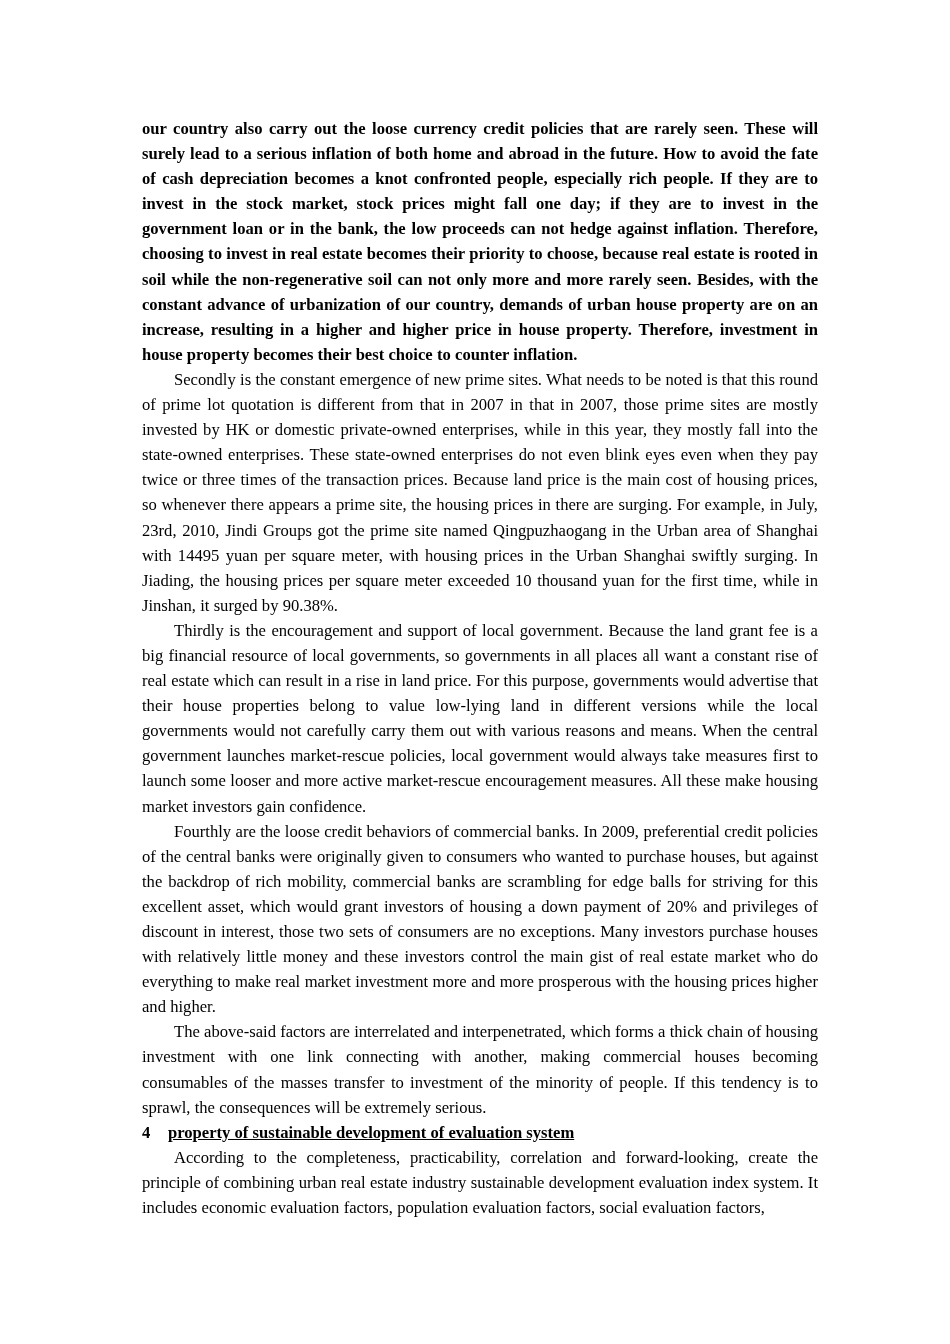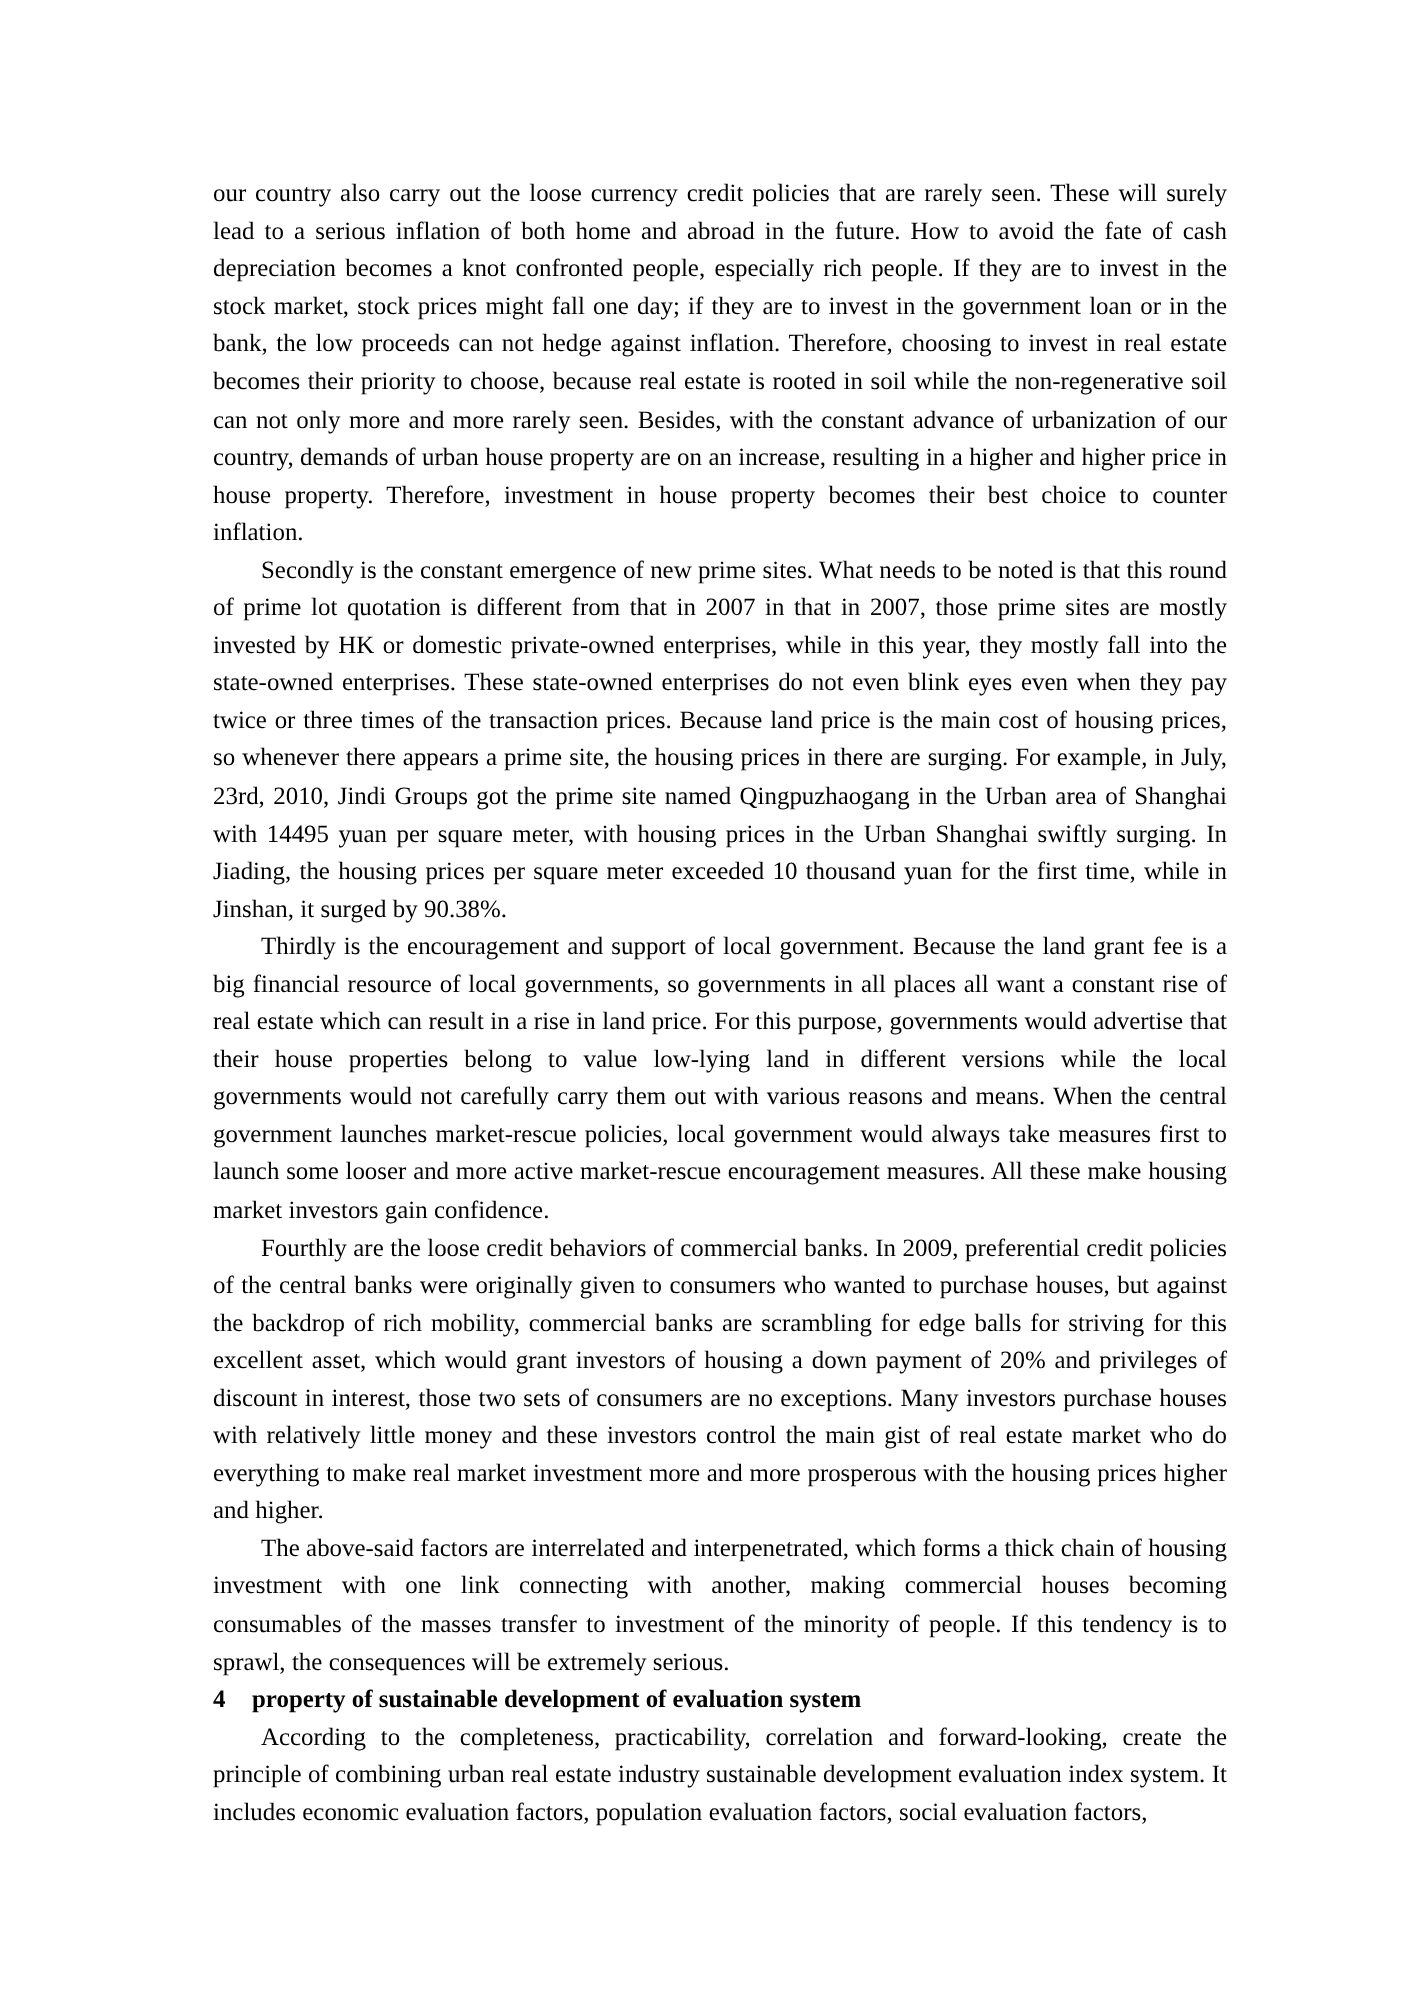--- a/index.html
+++ b/index.html
@@ -35,29 +35,31 @@
     font-size: 16.6px;
     line-height: 25.1px;
     text-align: justify;
     text-justify: inter-word;
     text-indent: 32px;
     hyphens: none;
     word-spacing: 0.1px;
   }
   p.para.no-indent {
     text-indent: 0;
+    font-weight: bold;
   }
   h2.section-heading {
     margin: 0;
     padding: 0;
     font-size: 16.6px;
     line-height: 25.1px;
     font-weight: bold;
     text-align: left;
     text-indent: 0;
+    text-decoration: underline;
   }
   h2.section-heading .sec-num {
     display: inline-block;
     min-width: 26px;
   }
 </style>
 </head>
 <body>
 
 <div class="page">

